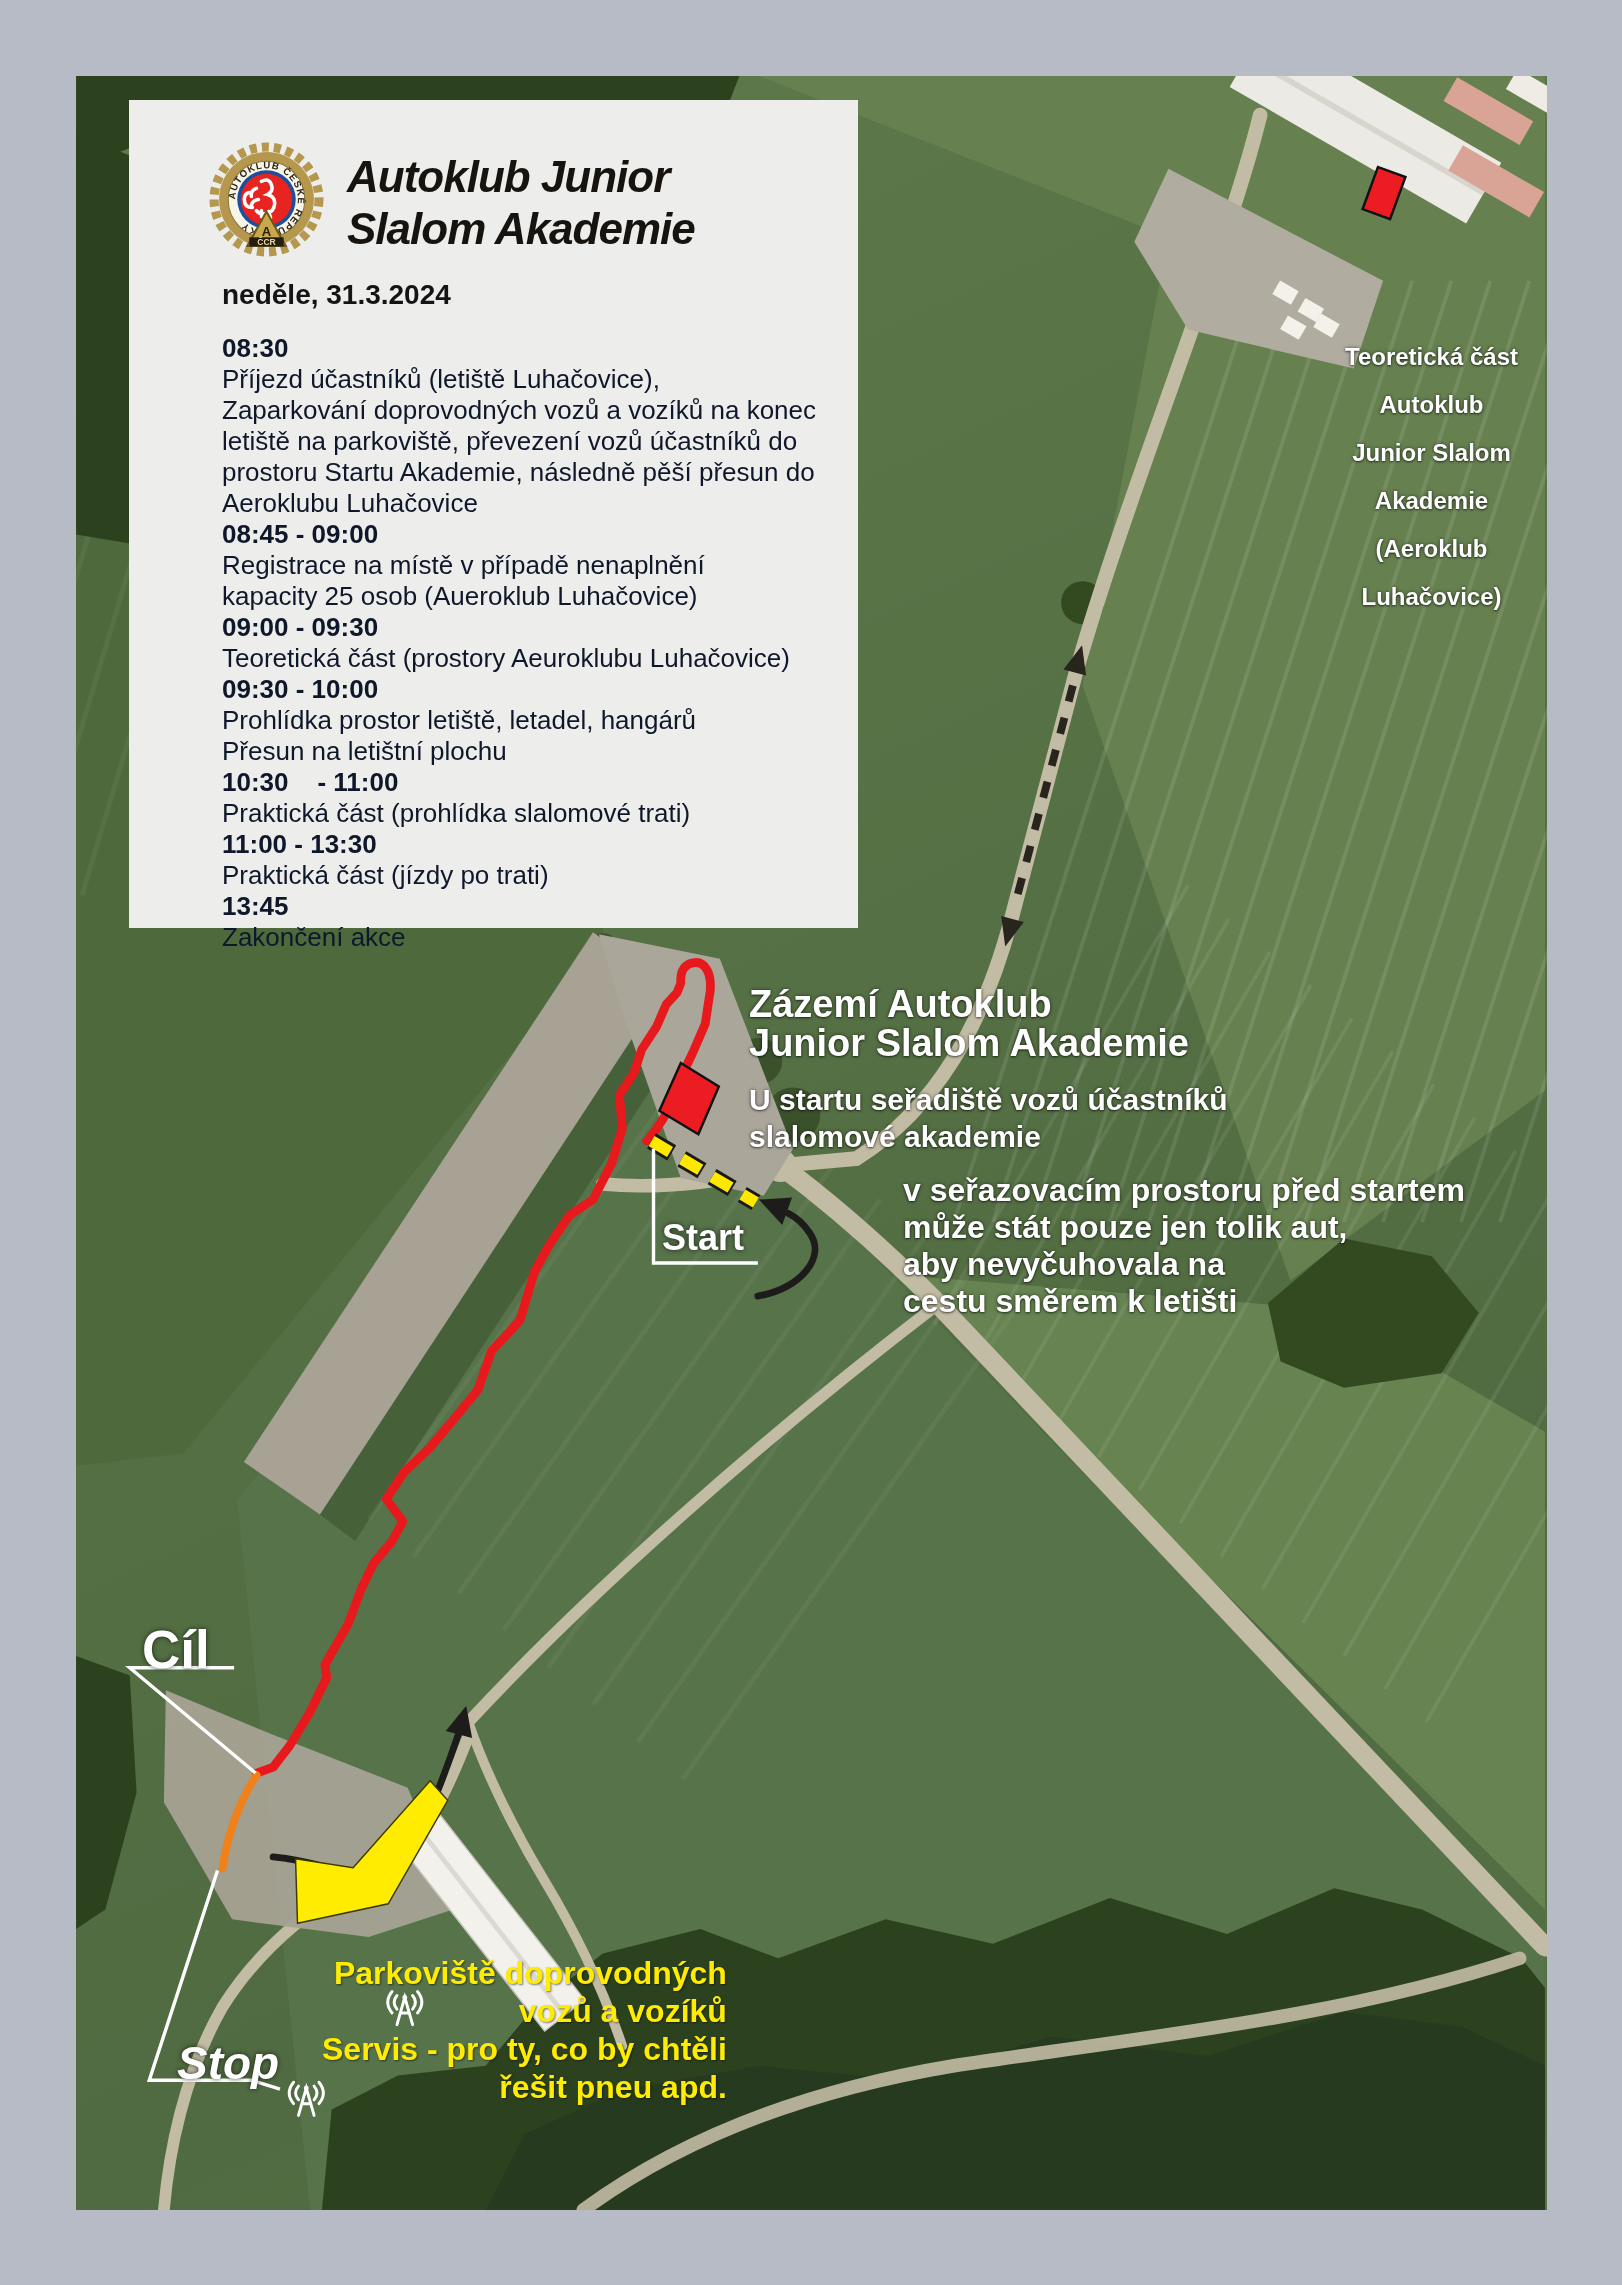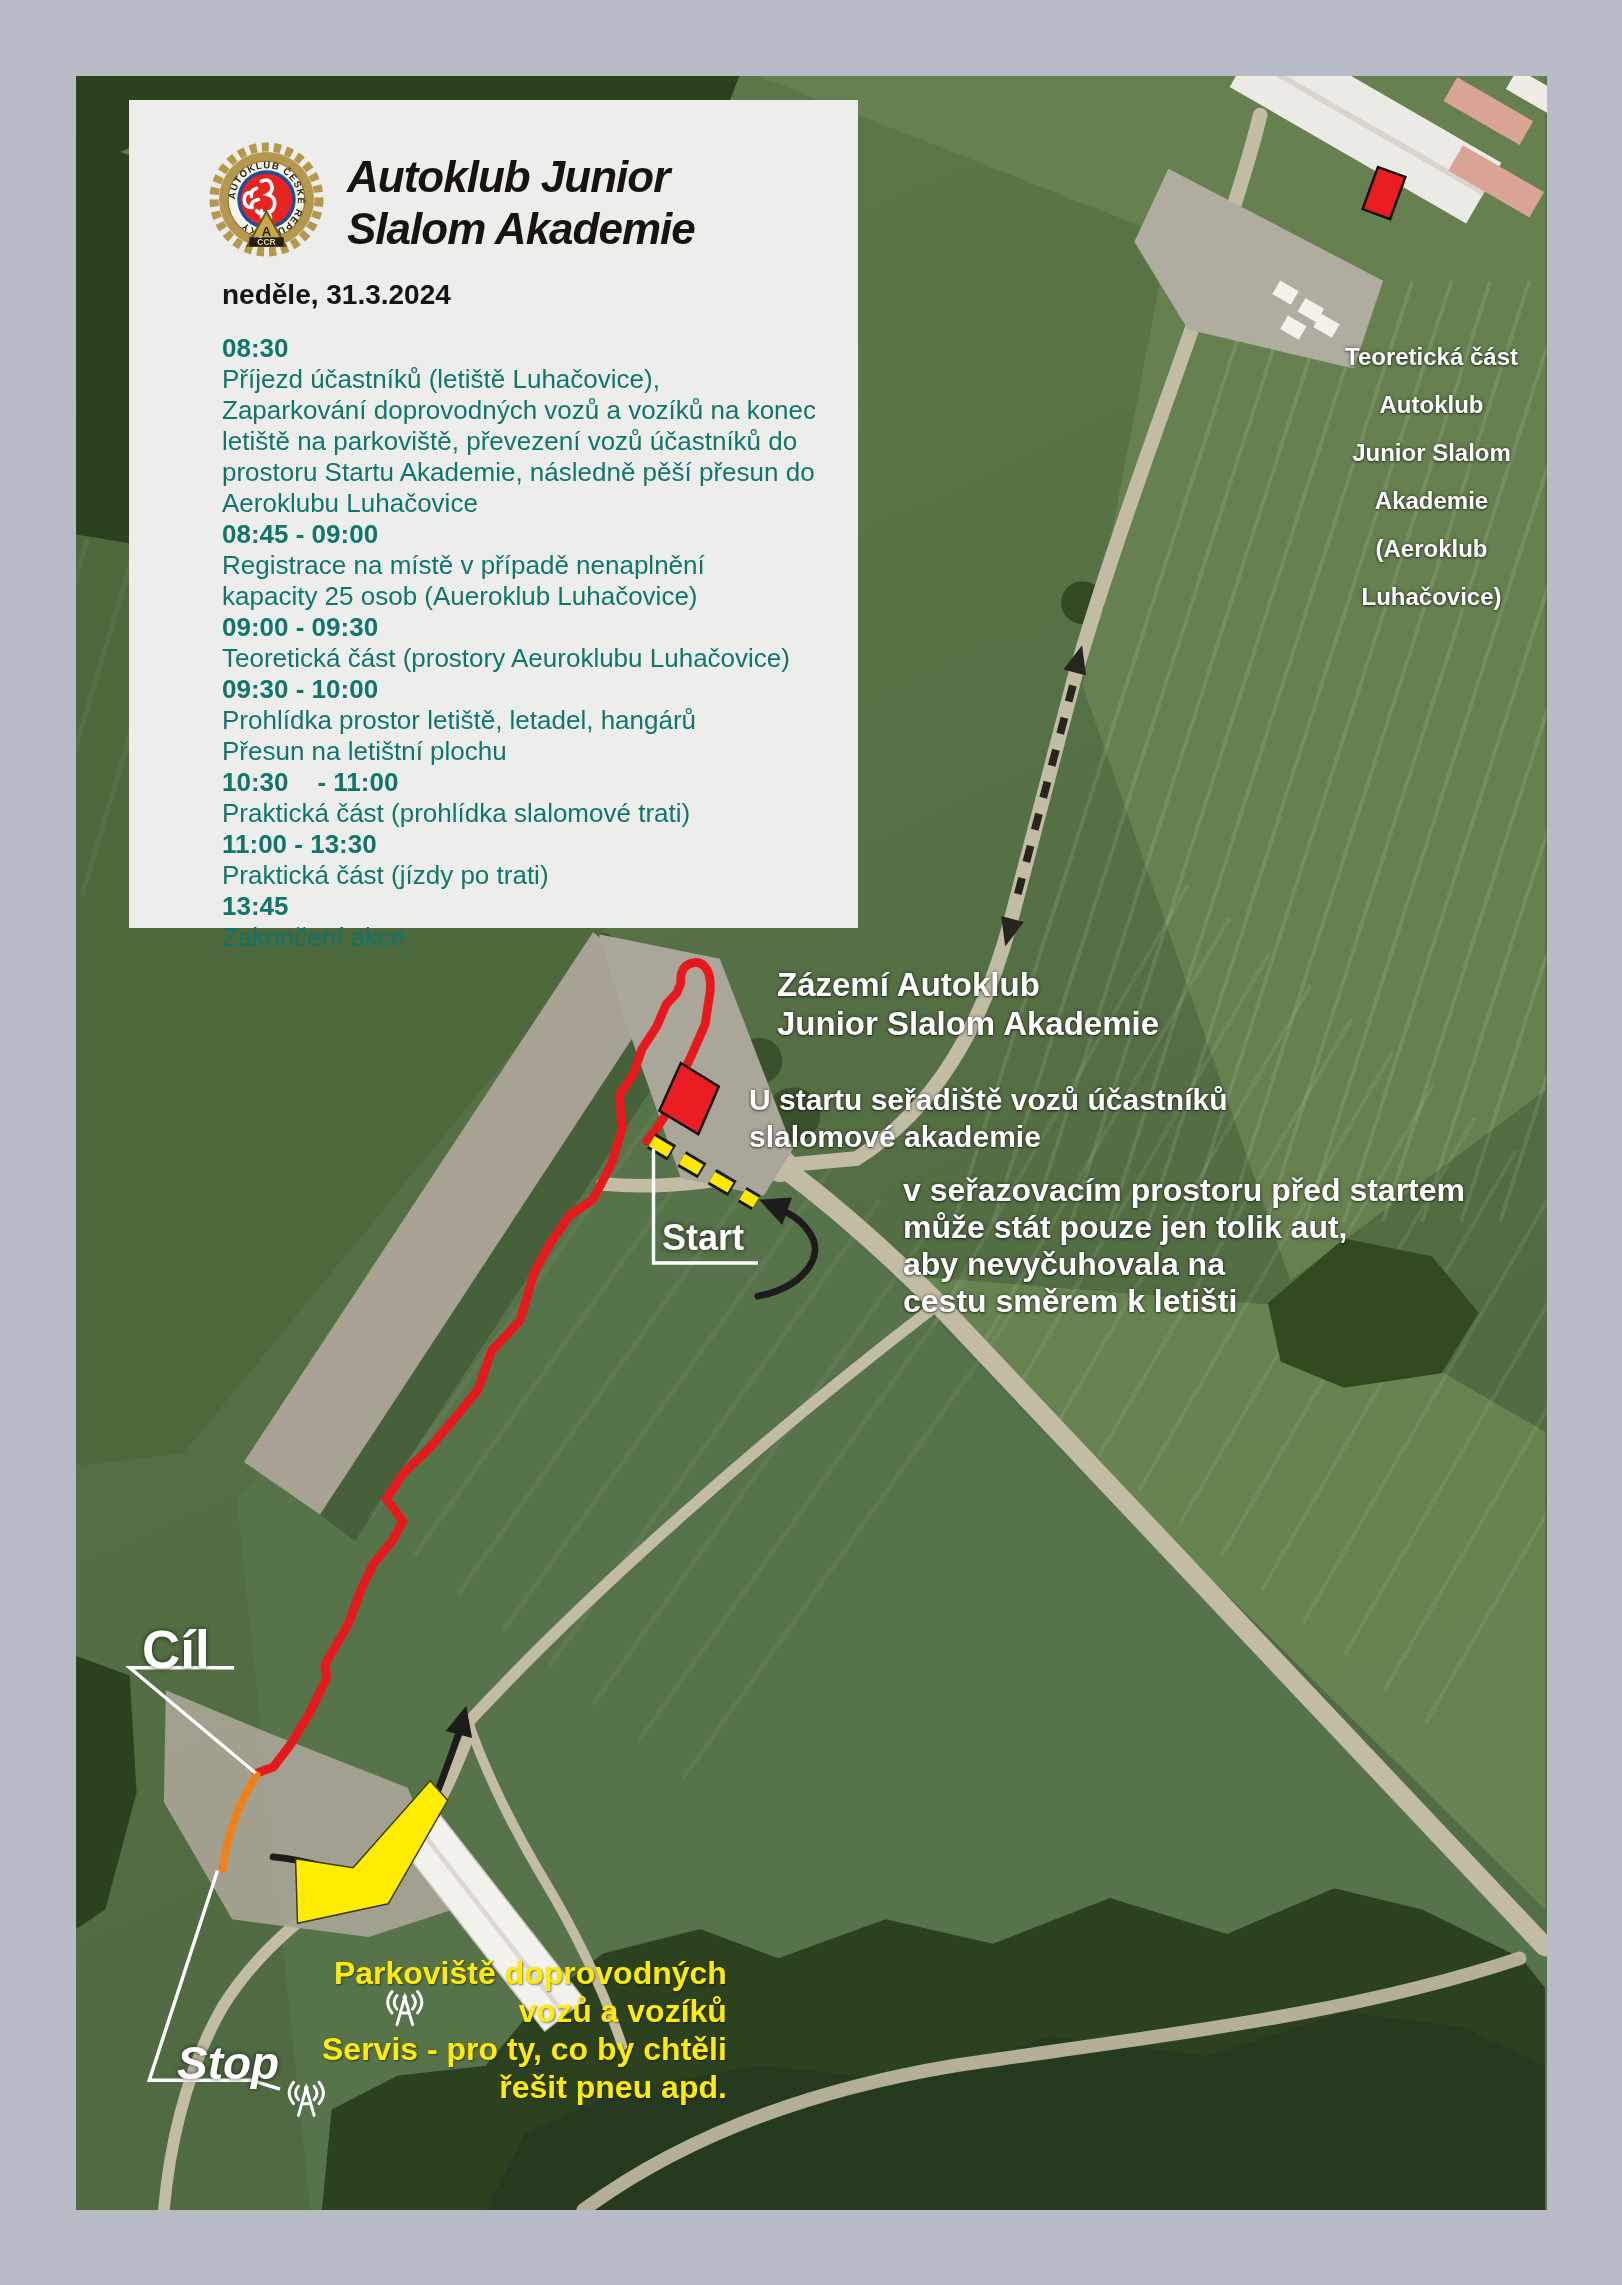--- a/index.html
+++ b/index.html
@@ -6,27 +6,27 @@
   .page{position:relative;width:1623px;height:2286px;background:#b7bbc5;overflow:hidden;
         font-family:"Liberation Sans","DejaVu Sans",sans-serif;}
   .photo{position:absolute;left:76px;top:76px;width:1471px;height:2134px;overflow:hidden;
          background:linear-gradient(155deg,#5e7a4b,#557044 45%,#506b41 75%,#567247);}
   .photo svg.mapsvg{position:absolute;left:0;top:0;}
   .whitebox{position:absolute;left:53px;top:24.4px;width:729px;height:828px;background:#edeeec;}
   .logo{position:absolute;left:77px;top:39px;width:121px;height:121px;}
   .titleblock{position:absolute;left:218px;top:51px;color:#17140f;
       font-size:44px;line-height:52px;font-weight:bold;font-style:italic;letter-spacing:-1px;white-space:pre-line;}
   .date{position:absolute;left:93px;top:179px;color:#141414;font-size:28px;font-weight:bold;}
-  .schedule{position:absolute;left:93px;top:233px;width:663px;color:#0f766e;}
+  .schedule{position:absolute;left:93px;top:233px;width:663px;color:#0f172a;}
   .sched-row{font-size:26px;line-height:31px;white-space:pre-wrap;}
   .sched-row.bold{font-weight:bold;}
   .maplabel{position:absolute;color:#ffffff;font-weight:bold;white-space:pre-line;
       text-shadow:0 0 3.9px rgba(0,0,0,.55),0 1px 2px rgba(0,0,0,.45);}
   .lbl-theory{right:29px;top:257px;font-size:24px;line-height:48px;text-align:center;}
-  .lbl-base{left:673px;top:889px;font-size:33px;line-height:39px;margin-left:28px;}
+  .lbl-base{left:673px;top:909px;font-size:38px;line-height:39px;}
   .lbl-startarea{left:673px;top:1005px;font-size:30px;line-height:37px;}
   .lbl-staging{left:827px;top:1096px;font-size:32px;line-height:37px;}
   .lbl-start{left:586px;top:1141px;font-size:36px;text-shadow:0 0 4.9px rgba(0,0,0,.7);}
   .lbl-cil{left:66px;top:1543px;font-size:53px;text-shadow:0 0 4.9px rgba(0,0,0,.7);}
   .lbl-stop{left:101px;top:1960px;font-size:46px;text-shadow:0 0 4.9px rgba(0,0,0,.7);font-style:italic;}
   .lbl-parking{left:246px;top:1878px;font-size:32px;line-height:38px;
       text-shadow:1px 1px 2px rgba(0,0,0,.5);}
 </style>
 </head>
 <body>

